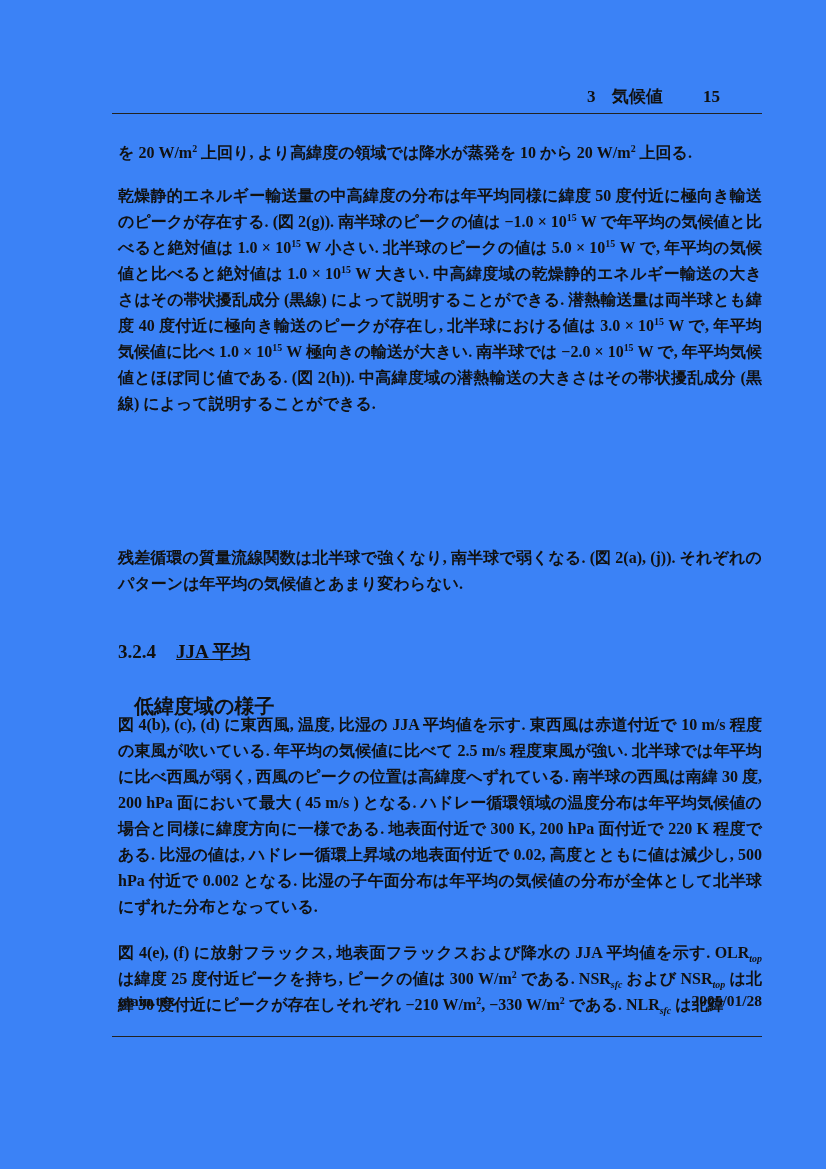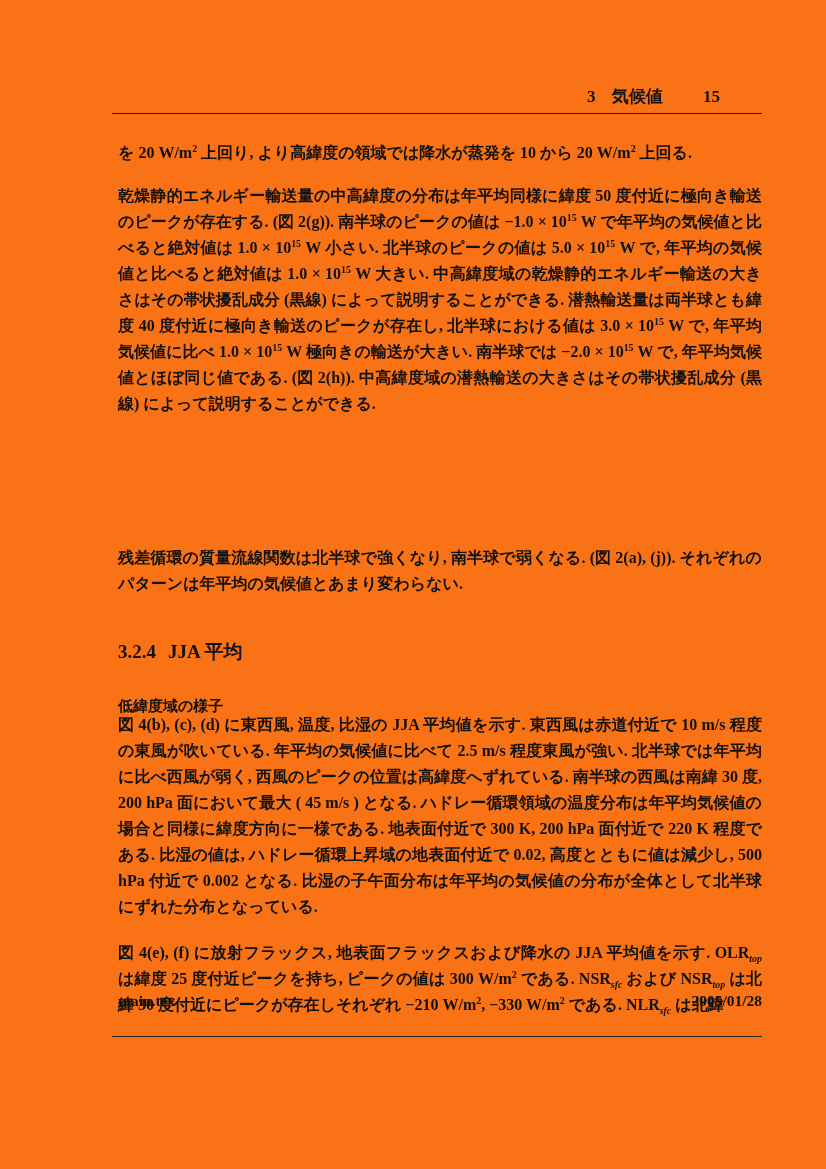--- a/index.html
+++ b/index.html
@@ -1,19 +1,19 @@
 <!DOCTYPE html>
 <html lang="ja"><head>
 <meta charset="utf-8">
 <style>
   html,body{margin:0;padding:0;background:#ffffff;}
   .page{
     position:relative;
     width:826px;height:1169px;
-    background:#f97316;
+    background:#3b82f6;
     color:#111;
     font-family:"Liberation Serif","DejaVu Serif",serif;
     overflow:hidden;
   }
   .abs{position:absolute;font-weight:bold;}
   .rule{position:absolute;height:1px;background:#222;}
 
   
   .hdr{
     top:86px;left:112px;width:650px;
@@ -44,24 +44,24 @@
 
   sup{font-size:0.62em;line-height:0;vertical-align:super;}
   sub{font-size:0.62em;line-height:0;vertical-align:sub;font-style:italic;}
 
   
   .sec-heading{
     top:639px;left:118px;width:644px;margin:0;
     font-size:19px;font-weight:bold;line-height:26px;
     font-family:"Liberation Serif","DejaVu Serif",serif;
   }
-  .sec-heading .sec-title{margin-left:12px;}
+  .sec-heading .sec-title{margin-left:20px;text-decoration:underline;}
   .sub-heading{
-    top:694px;left:118px;width:644px;margin:0;
-    font-size:15px;font-weight:bold;line-height:24px;
+    top:694px;left:134px;width:644px;margin:0;
+    font-size:20px;font-weight:bold;line-height:24px;
     font-family:"Liberation Sans","DejaVu Sans",sans-serif;
   }
 
   
   .footer-rule{top:1036px;left:112px;width:650px;}
   .ftr{
     top:990px;left:118px;width:644px;
     display:flex;justify-content:space-between;
     font-size:15.5px;line-height:22px;
   }

